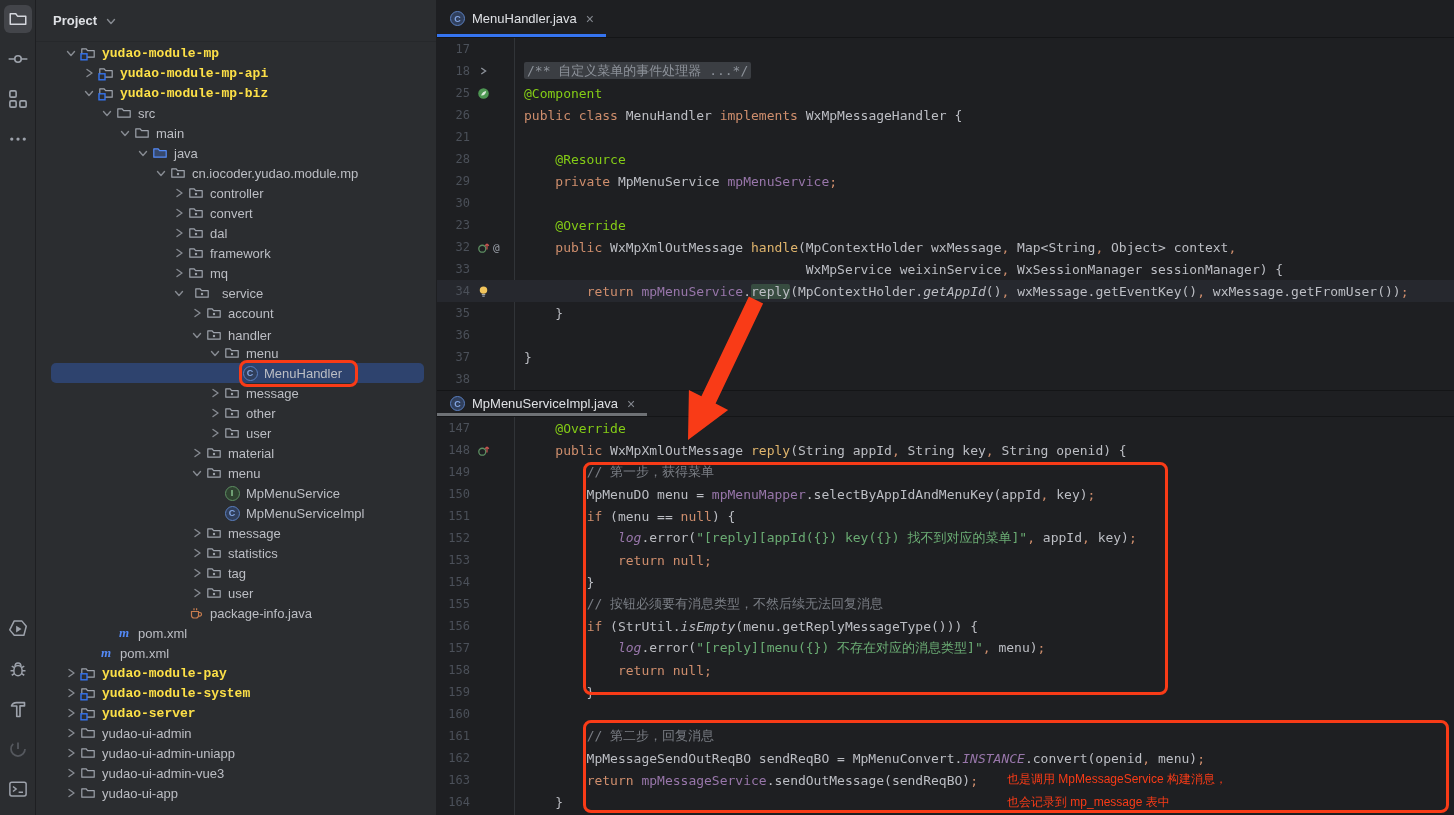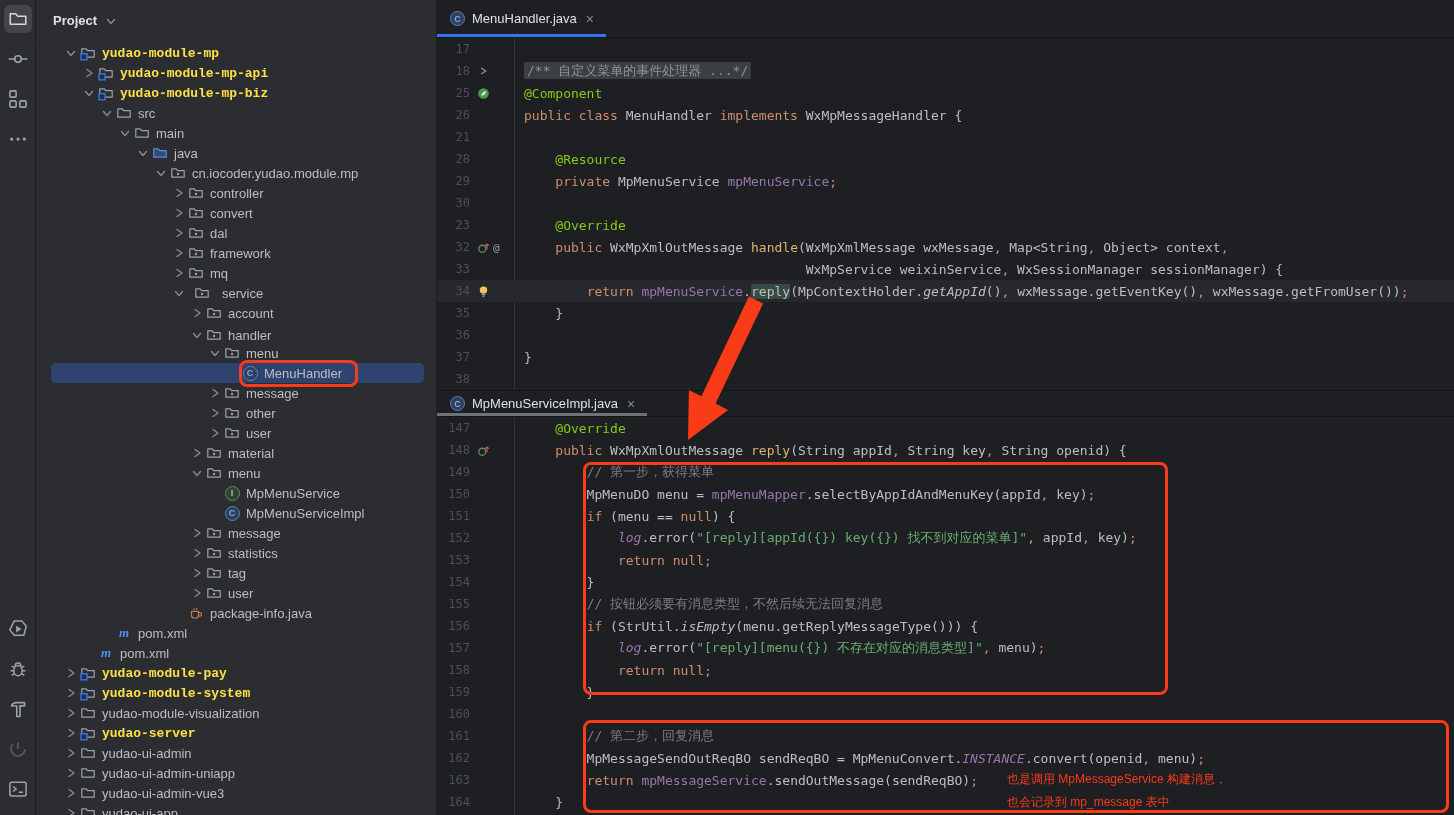--- a/index.html
+++ b/index.html
@@ -568,33 +568,20 @@
             </svg>
           </span>
           <span class="ticon">
             <svg width="16" height="16" viewBox="0 0 16 16">
               <path d="M1.8 3.8h4.4l1.4 1.9h6.6v6.5H1.8z" fill="none" stroke="#9da2ab" stroke-width="1.2" stroke-linejoin="round"></path>
               <rect x="1" y="8.8" width="6" height="6" fill="#2b2d30" stroke="#3574f0" stroke-width="1.4"></rect>
             </svg>
           </span>
           <span class="tlabel">yudao-module-system</span>
         </div>
-        <div class="trow" style="padding-left: 12px;">
-          <span class="tchev">
-            <svg width="14" height="14" viewBox="0 0 14 14">
-              <path d="M5 3.5 10 7l-5 3.5" fill="none" stroke="#868a91" stroke-width="1.4" stroke-linecap="round" stroke-linejoin="round"></path>
-            </svg>
-          </span>
-          <span class="ticon">
-            <svg width="16" height="16" viewBox="0 0 16 16">
-              <path d="M1.8 3.8h4.4l1.4 1.9h6.6v6.5H1.8z" fill="none" stroke="#9da2ab" stroke-width="1.2" stroke-linejoin="round"></path>
-            </svg>
-          </span>
-          <span class="tlabel">yudao-module-visualization</span>
-        </div>
         <div class="trow bold" style="padding-left: 12px;">
           <span class="tchev">
             <svg width="14" height="14" viewBox="0 0 14 14">
               <path d="M5 3.5 10 7l-5 3.5" fill="none" stroke="#868a91" stroke-width="1.4" stroke-linecap="round" stroke-linejoin="round"></path>
             </svg>
           </span>
           <span class="ticon">
             <svg width="16" height="16" viewBox="0 0 16 16">
               <path d="M1.8 3.8h4.4l1.4 1.9h6.6v6.5H1.8z" fill="none" stroke="#9da2ab" stroke-width="1.2" stroke-linejoin="round"></path>
               <rect x="1" y="8.8" width="6" height="6" fill="#2b2d30" stroke="#3574f0" stroke-width="1.4"></rect>
@@ -731,21 +718,21 @@
             <span style="display: inline-flex; align-items: center;">
               <svg width="13" height="13" viewBox="0 0 16 16">
                 <circle cx="6.5" cy="9.5" r="4.3" fill="none" stroke="#5d8f62" stroke-width="1.6"></circle>
                 <path d="M12.3 10.5V3.6M12.3 3.6 10 5.9M12.3 3.6l2.3 2.3" stroke="#c75450" stroke-width="1.5" fill="none"></path>
               </svg>
             </span>
             <span style="display: inline-flex; align-items: center;">
               <span class="g-at">@</span>
             </span>
           </span>
-          <span class="txt"><span class="sg-t">    </span><span class="sg-k">public </span><span class="sg-t">WxMpXmlOutMessage </span><span class="sg-m">handle</span><span class="sg-t">(WxMpXmlMessage wxMessage</span><span class="sg-p">,</span><span class="sg-t"> Map&lt;String</span><span class="sg-p">,</span><span class="sg-t"> Object&gt; context</span><span class="sg-p">,</span></span>
+          <span class="txt"><span class="sg-t">    </span><span class="sg-k">public </span><span class="sg-t">WxMpXmlOutMessage </span><span class="sg-m">handle</span><span class="sg-t">(MpContextHolder wxMessage</span><span class="sg-p">,</span><span class="sg-t"> Map&lt;String</span><span class="sg-p">,</span><span class="sg-t"> Object&gt; context</span><span class="sg-p">,</span></span>
         </div>
         <div class="line">
           <span class="ln">33</span>
           <span class="gut"></span>
           <span class="txt"><span class="sg-t">                                    WxMpService weixinService</span><span class="sg-p">,</span><span class="sg-t"> WxSessionManager sessionManager) {</span></span>
         </div>
         <div class="line cur">
           <span class="ln">34</span>
           <span class="gut">
             <span style="display: inline-flex; align-items: center;">

